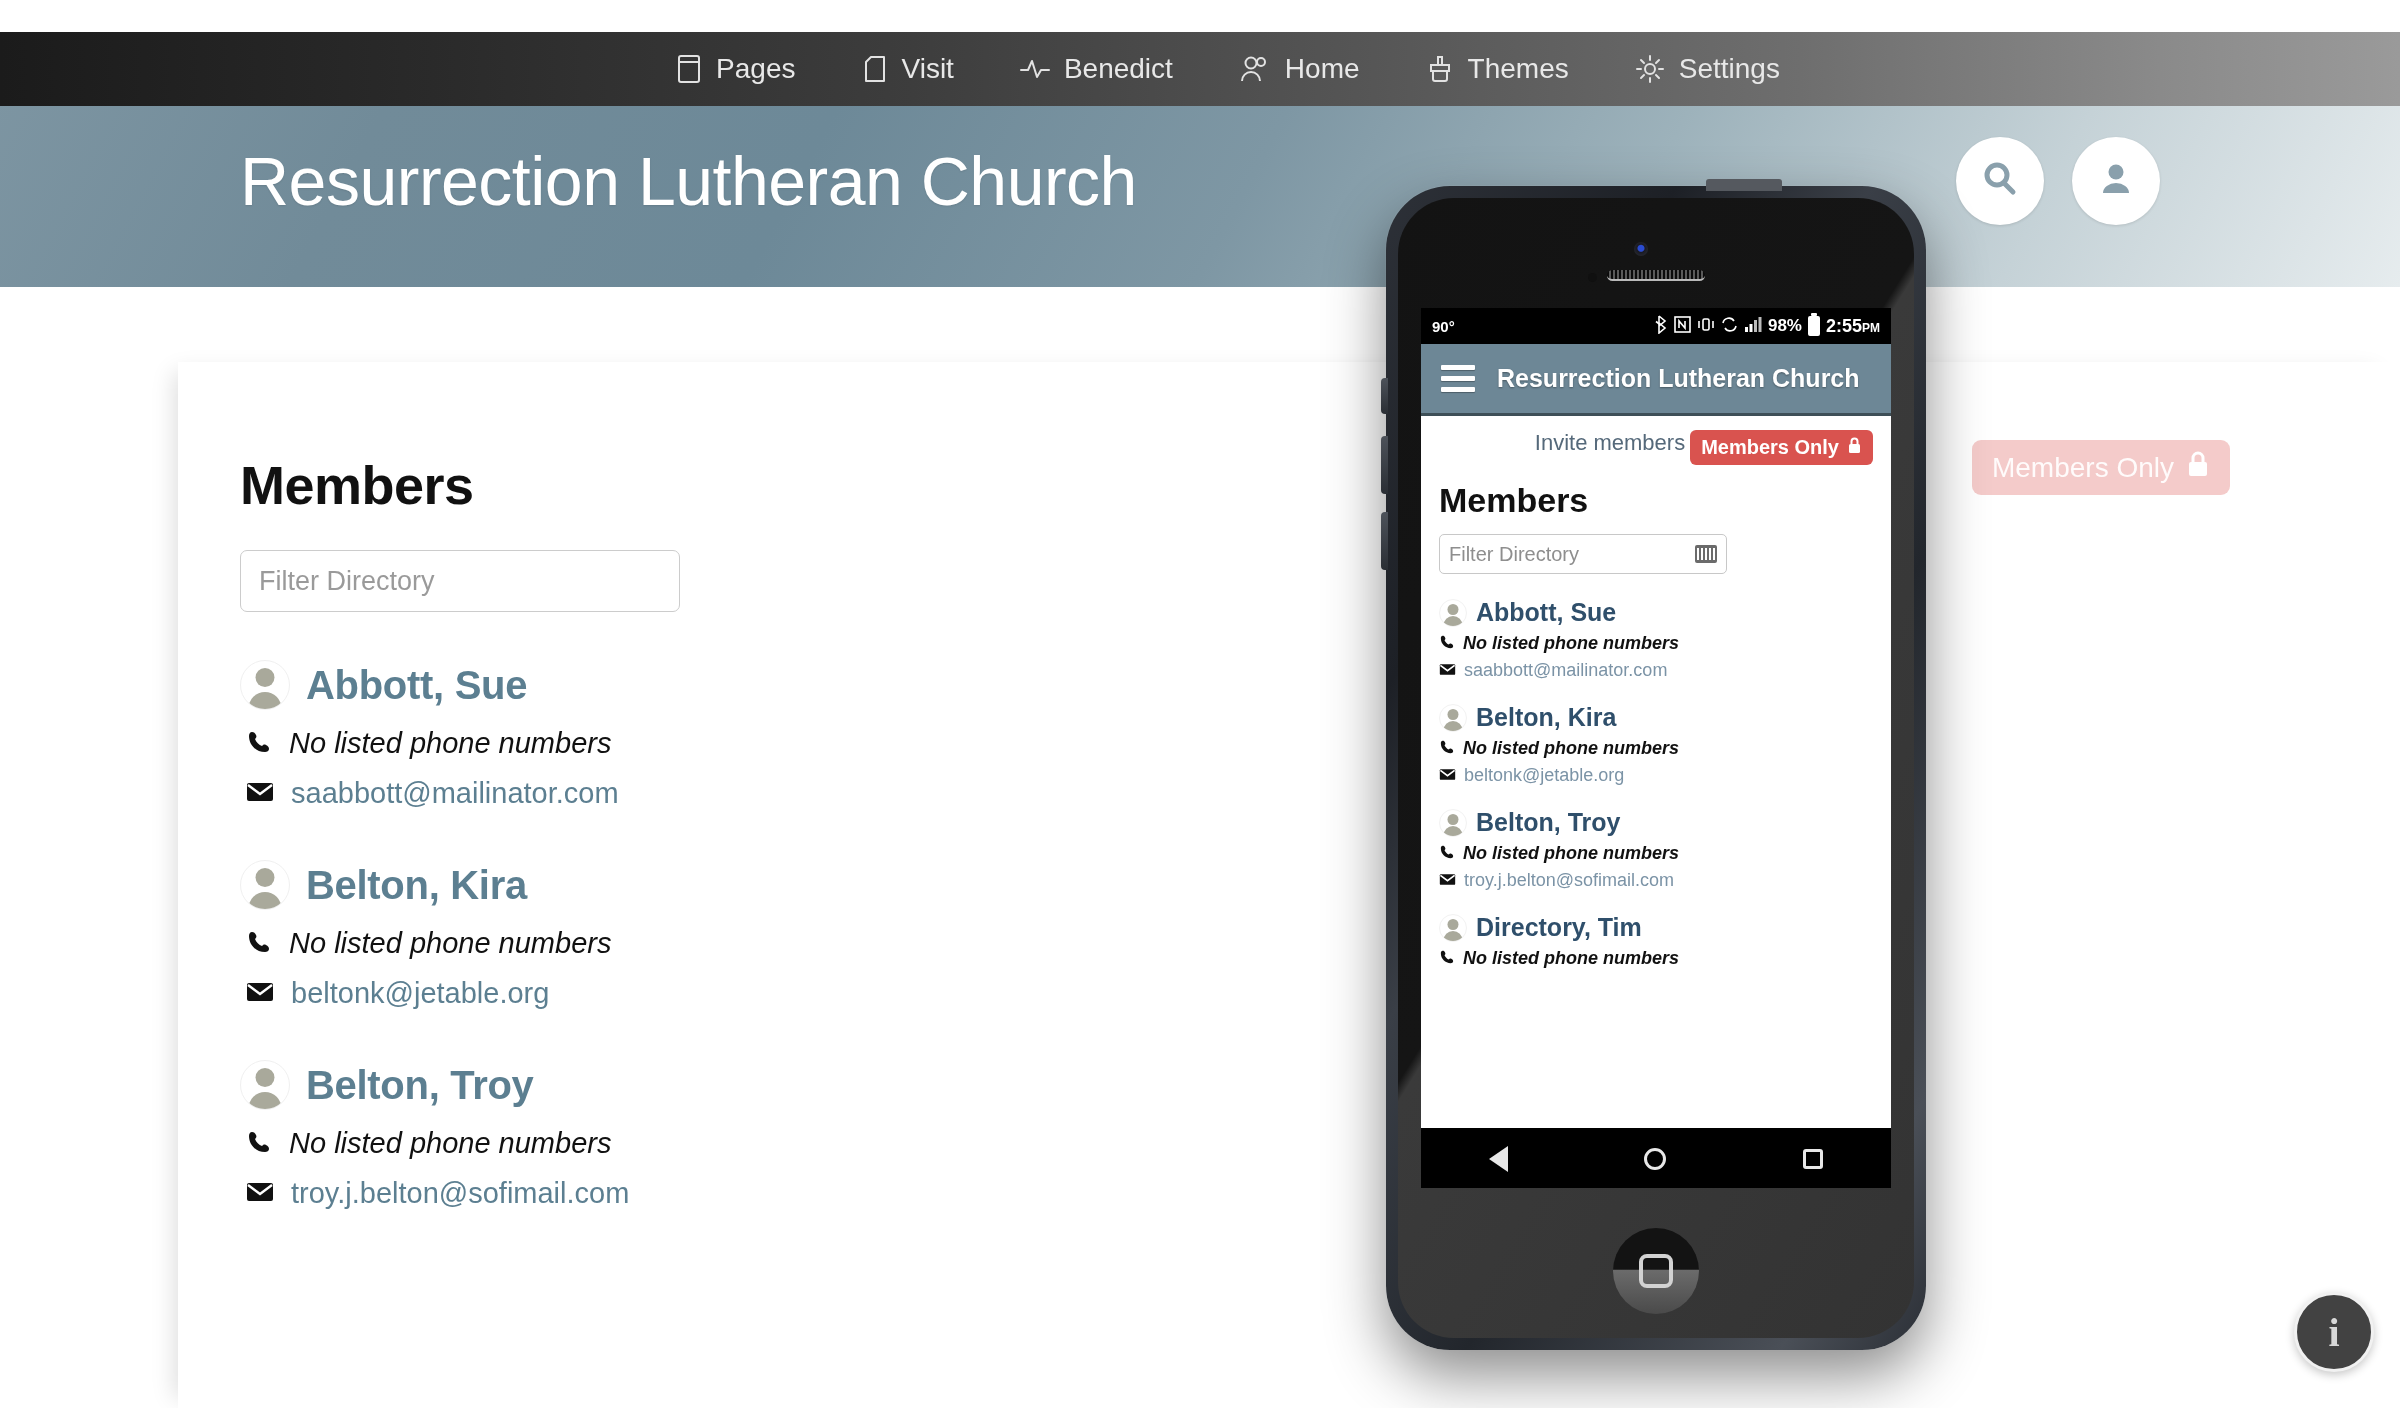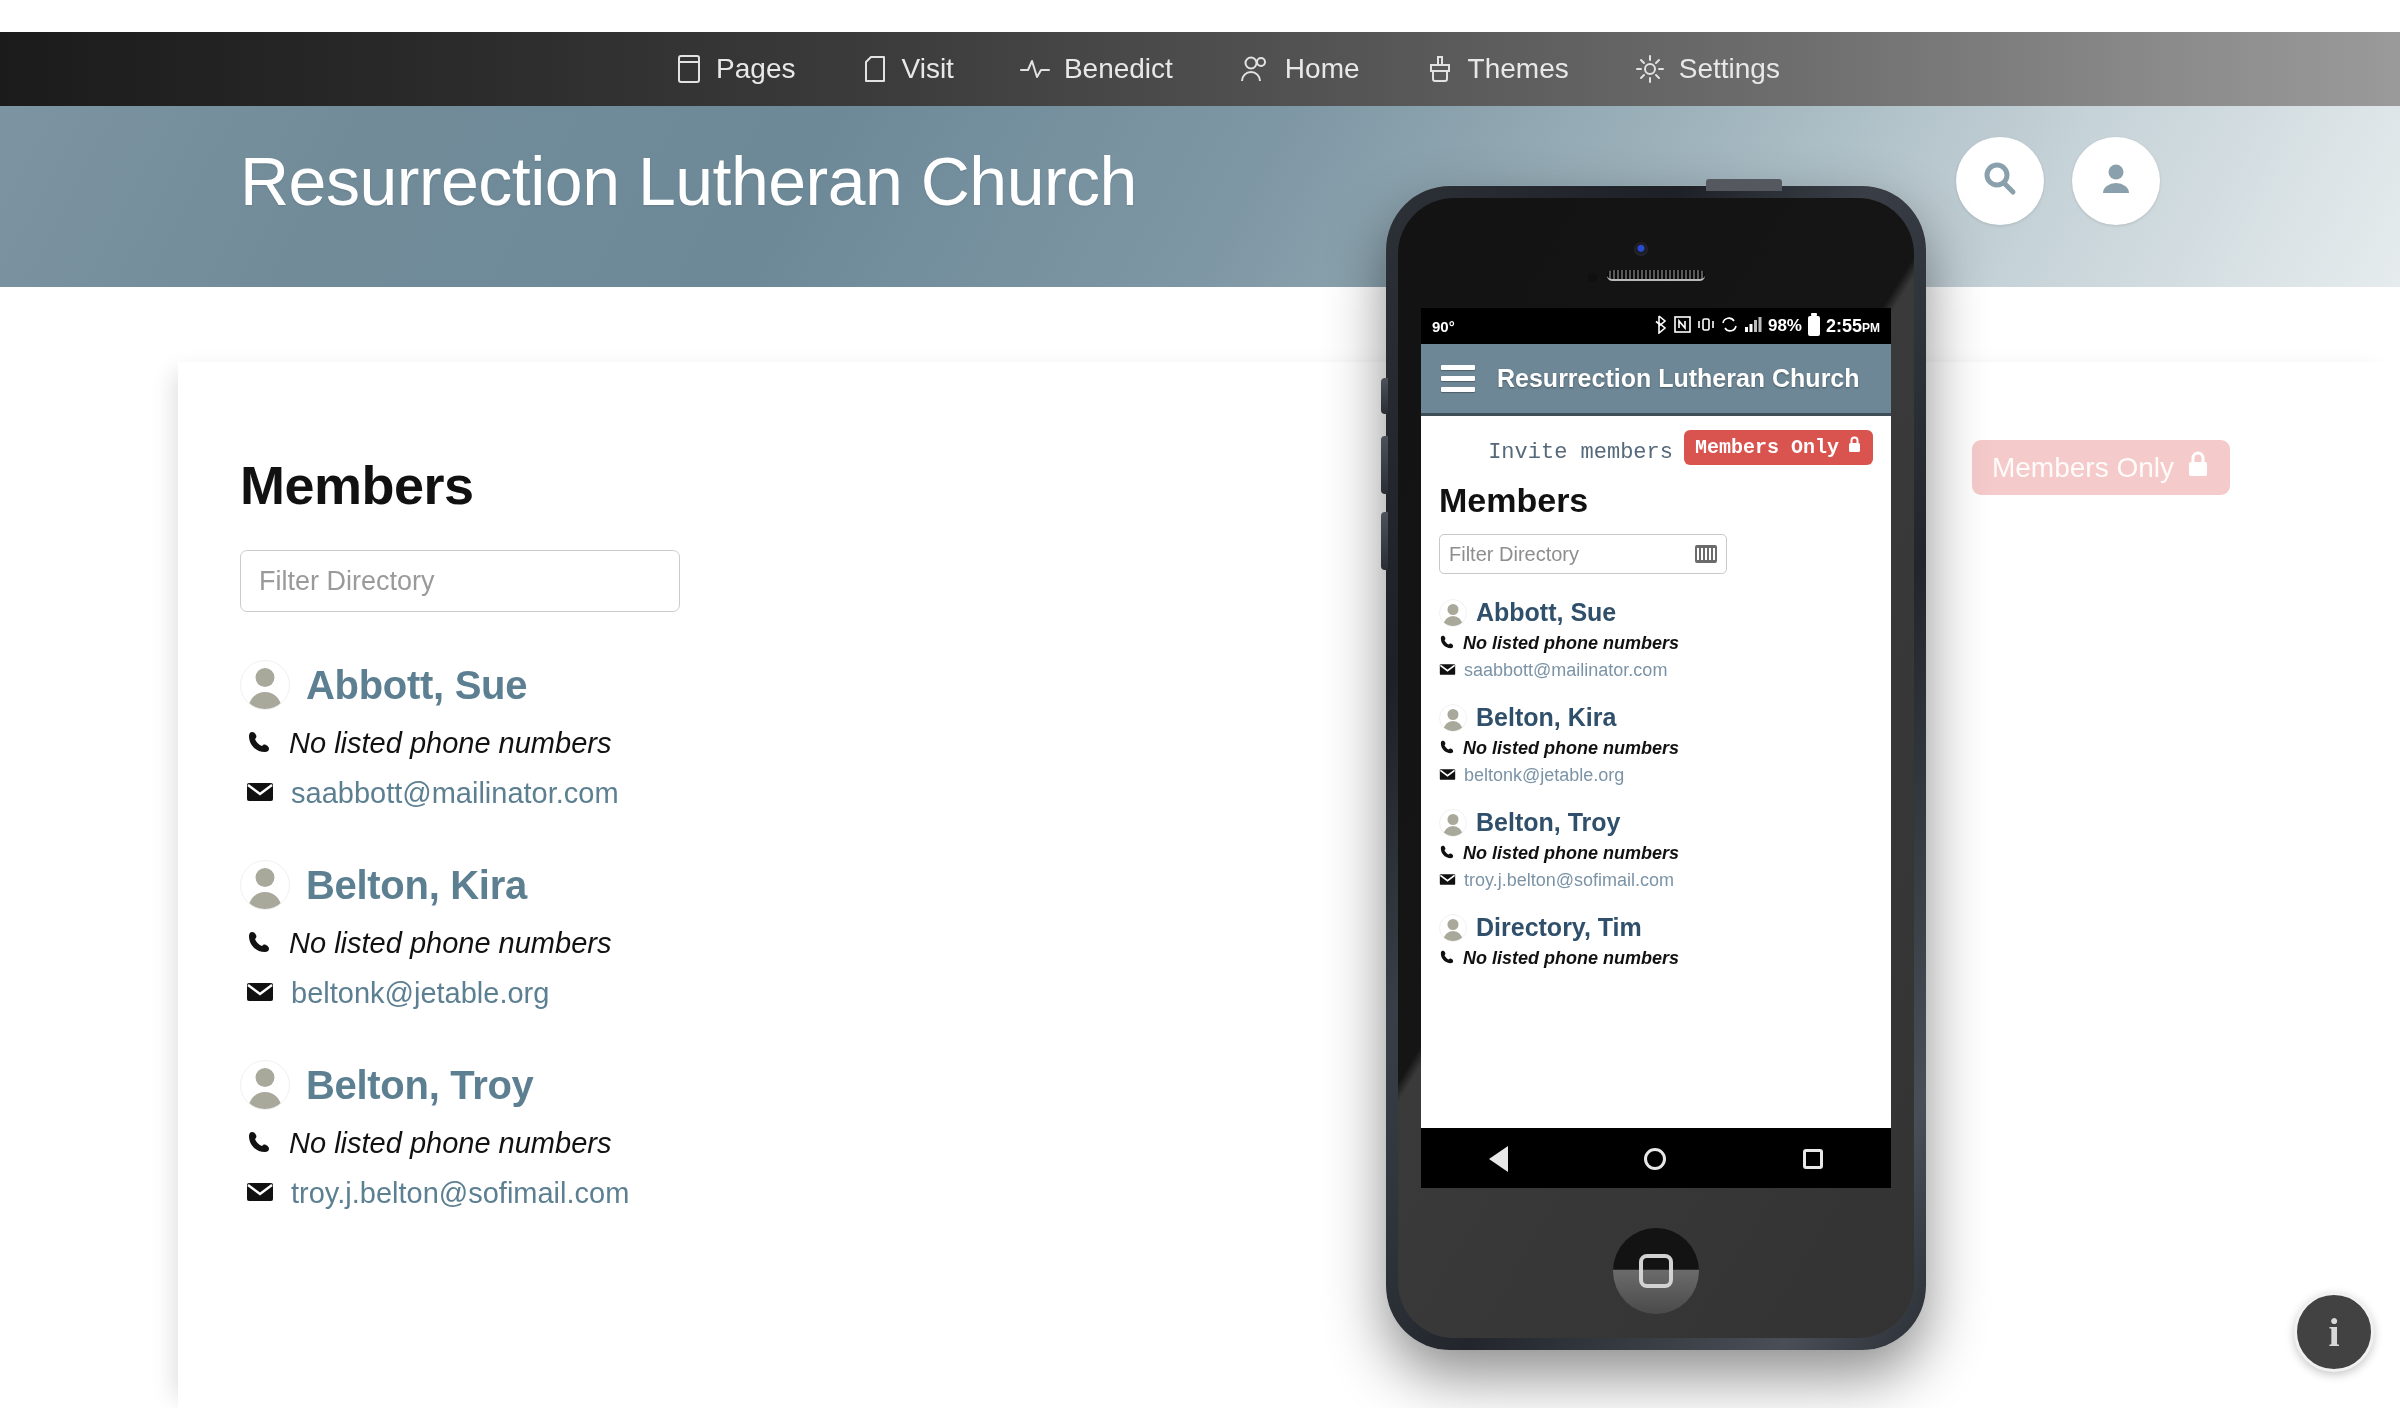--- a/index.html
+++ b/index.html
@@ -172,21 +172,21 @@
   .ph-appbar {
     height: 72px; background: #6d8796;
     display: flex; align-items: center; gap: 22px; padding: 0 20px;
     border-bottom: 3px solid #3e4f57;
   }
   .burger { width: 34px; display: flex; flex-direction: column; gap: 6px; cursor: pointer; }
   .burger span { display: block; height: 5px; background: #fff; border-radius: 1px; box-shadow: 0 1px 1px rgba(0,0,0,0.3); }
   .ph-appbar-title { color: #fff; font-size: 25px; font-weight: bold; text-shadow: 0 1px 2px rgba(0,0,0,0.35); white-space: nowrap; }
 
   .ph-content { padding: 14px 18px 0 18px; background:#fff; height: 712px; overflow: hidden; }
-  .ph-invite-row { display: flex; align-items: flex-end; justify-content: flex-end; gap: 11px; font-family: Liberation Mono, monospace; }
+  .ph-invite-row { display: flex; align-items: flex-start; justify-content: flex-end; gap: 5px; }
   .ph-invite-link { font-size: 22px; color: #55697a; cursor: pointer; }
   .ph-badge {
     background: #d9534f; color: #fff; font-size: 20px; font-weight: bold;
     border-radius: 6px; padding: 6px 11px; display: flex; align-items: center; gap: 8px; white-space: nowrap;
   }
   .ph-members-title { font-size: 34px; font-weight: bold; color: #111; margin-top: 16px; }
   .ph-filter {
     margin-top: 14px; width: 288px; height: 40px;
     border: 1px solid #c8c8c8; border-radius: 5px; background:#fff;
     display: flex; align-items: center; padding: 0 9px; justify-content: space-between;

